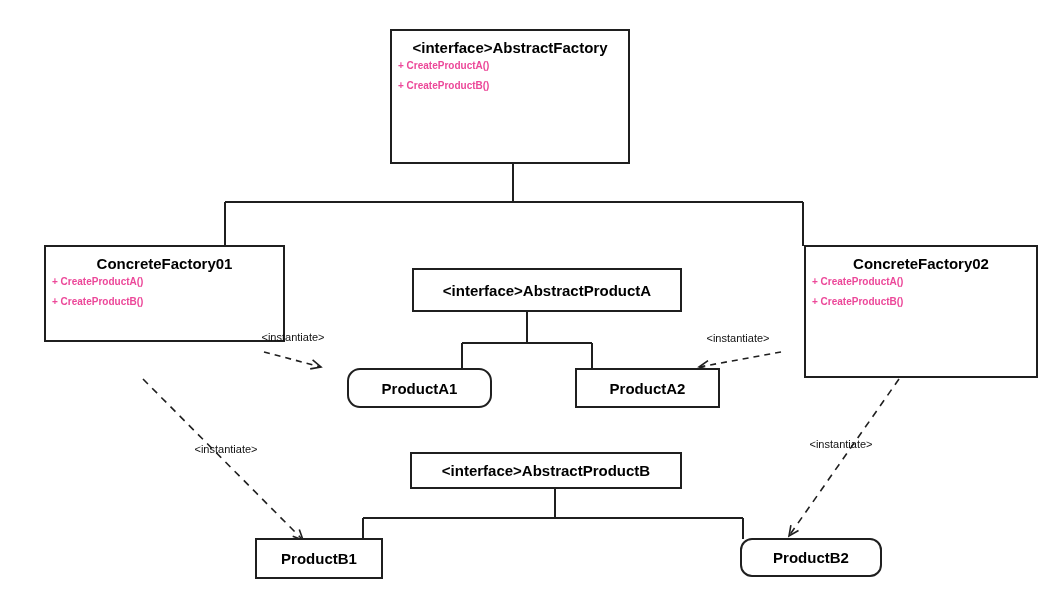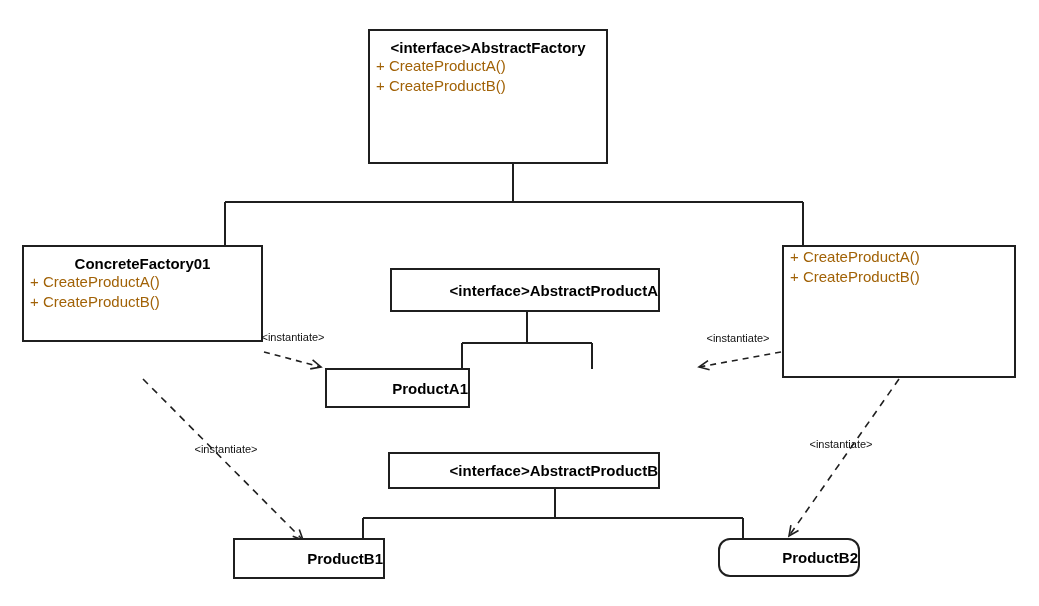--- a/index.html
+++ b/index.html
@@ -2,30 +2,30 @@
 <html><head>
 <meta charset="utf-8">
 <style>
   html,body { margin:0; padding:0; background:#fff; }
   .canvas {
     position:relative; width:1039px; height:606px; background:#ffffff;
     font-family:"Liberation Sans", sans-serif; overflow:hidden; color:#000;
   }
   .lines { position:absolute; left:0; top:0; width:1039px; height:606px; pointer-events:none; }
   .cls {
-    position:absolute; border:2px solid #1f1f1f; background:#ffffff; box-sizing:border-box;
+    position:absolute; border:2px solid #1f1f1f; background:#ffffff; box-sizing:border-box;margin-left:22px;
   }
   .cls-title {
     font-weight:bold; font-size:15px; text-align:center; padding-top:8px; color:#000;
     white-space:nowrap;
   }
   .cls-method {
-    font-size:15px; line-height:20px; padding-left:6px; color:#a16207; white-space:nowrap;
+    font-size:10px; line-height:20px; padding-left:6px; color:#ec4899; white-space:nowrap;font-weight:bold;
   }
-  .cls.center { display:flex; align-items:center; justify-content:flex-end; }
+  .cls.center { display:flex; align-items:center; justify-content:center; }
   .cls.center .cls-title { padding-top:0; }
   .lbl {
     position:absolute; font-size:11px; color:#111; text-align:center; white-space:nowrap;
   }
 </style>
 </head>
 <body>
 
 <div class="canvas">
 
@@ -56,38 +56,42 @@
     <div class="cls-method">+ CreateProductB()</div>
   </div>
 
   <div class="cls" style="left:22px; top:245px; width:241px; height:97px;">
     <div class="cls-title">ConcreteFactory01</div>
     <div class="cls-method">+ CreateProductA()</div>
     <div class="cls-method">+ CreateProductB()</div>
   </div>
 
   <div class="cls" style="left:782px; top:245px; width:234px; height:133px;">
+    <div class="cls-title">ConcreteFactory02</div>
     <div class="cls-method">+ CreateProductA()</div>
     <div class="cls-method">+ CreateProductB()</div>
   </div>
 
   <div class="cls center" style="left:390px; top:268px; width:270px; height:44px;">
     <div class="cls-title">&lt;interface&gt;AbstractProductA</div>
   </div>
 
-  <div class="cls center" style="left:325px; top:368px; width:145px; height:40px;">
+  <div class="cls center" style="left:325px; top:368px; width:145px; height:40px;border-radius:13px;">
     <div class="cls-title">ProductA1</div>
   </div>
 
+  <div class="cls center" style="left:553px; top:368px; width:145px; height:40px;">
+    <div class="cls-title">ProductA2</div>
+  </div>
 
   <div class="cls center" style="left:388px; top:452px; width:272px; height:37px;">
     <div class="cls-title">&lt;interface&gt;AbstractProductB</div>
   </div>
 
-  <div class="cls center" style="left:233px; top:538px; width:152px; height:41px;">
+  <div class="cls center" style="left:233px; top:538px; width:128px; height:41px;">
     <div class="cls-title">ProductB1</div>
   </div>
 
   <div class="cls center" style="left:718px; top:538px; width:142px; height:39px;border-radius:12px;">
     <div class="cls-title">ProductB2</div>
   </div>
 
   <div class="lbl" style="left:242px; top:331px; width:102px;">&lt;instantiate&gt;</div>
   <div class="lbl" style="left:687px; top:332px; width:102px;">&lt;instantiate&gt;</div>
   <div class="lbl" style="left:176px; top:443px; width:100px;">&lt;instantiate&gt;</div>

